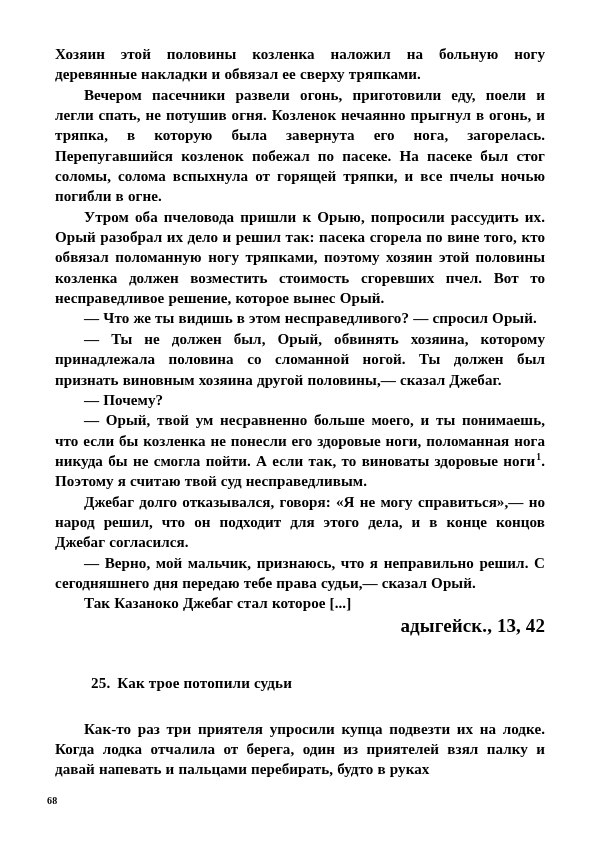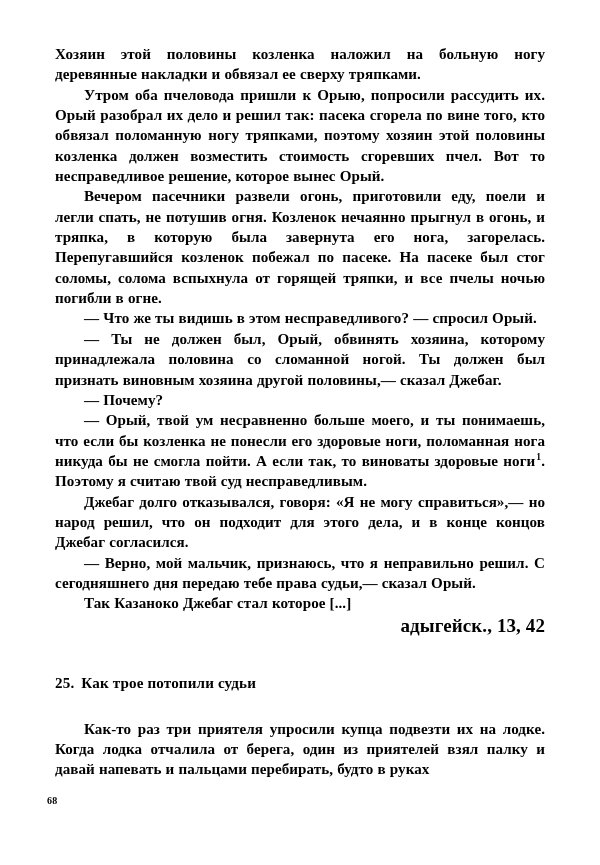--- a/index.html
+++ b/index.html
@@ -56,20 +56,21 @@
   }
   .section-heading {
     margin-top: 38px;
     font-size: 15.1px;
     font-weight: 700;
     text-align: left;
     letter-spacing: 0.15px;
   }
   .section-heading .num {
     margin-right: 7px;
+    margin-left: 36px;
   }
   .heading-gap {
     height: 27px;
   }
   .page-number {
     position: absolute;
     left: 47px;
     top: 795px;
     font-size: 10px;
     font-weight: 700;
@@ -77,23 +78,23 @@
   }
 </style>
 </head>
 <body>
 
 <div class="page">
   <div class="content">
 
     <p class="para noindent">Хозяин этой половины козленка наложил на больную ногу деревянные накладки и обвязал ее сверху тряпками.</p>
 
+    <p class="para indent">Вечером пасечники развели огонь, приготовили еду, поели и легли спать, не потушив огня. Козленок нечаянно прыгнул в огонь, и тряпка, в которую была завернута его нога, загорелась. Перепугавшийся козленок побежал по пасеке. На пасеке был стог соломы, солома вспыхнула от горящей тряпки, и все пчелы ночью погибли в огне.</p>
+
     <p class="para indent">Утром оба пчеловода пришли к Орыю, попросили рассудить их. Орый разобрал их дело и решил так: пасека сгорела по вине того, кто обвязал поломанную ногу тряпками, поэтому хозяин этой половины козленка должен возместить стоимость сгоревших пчел. Вот то несправедливое решение, которое вынес Орый.</p>
-
-    <p class="para indent">Вечером пасечники развели огонь, приготовили еду, поели и легли спать, не потушив огня. Козленок нечаянно прыгнул в огонь, и тряпка, в которую была завернута его нога, загорелась. Перепугавшийся козленок побежал по пасеке. На пасеке был стог соломы, солома вспыхнула от горящей тряпки, и все пчелы ночью погибли в огне.</p>
 
     <p class="para indent">— Что же ты видишь в этом несправедливого? — спросил Орый.</p>
 
     <p class="para indent">— Ты не должен был, Орый, обвинять хозяина, которому принадлежала половина со сломанной ногой. Ты должен был признать виновным хозяина другой половины,— сказал Джебаг.</p>
 
     <p class="para indent">— Почему?</p>
 
     <p class="para indent"><span>— Орый, твой ум несравненно больше моего, и ты понимаешь, что если бы козленка не понесли его здоровые ноги, поломанная нога никуда бы не смогла пойти. А если так, то виноваты здоровые ноги</span><span class="footnote-marker">1</span><span>. Поэтому я считаю твой суд несправедливым.</span></p>
 
     <p class="para indent">Джебаг долго отказывался, говоря: «Я не могу справиться»,— но народ решил, что он подходит для этого дела, и в конце концов Джебаг согласился.</p>

